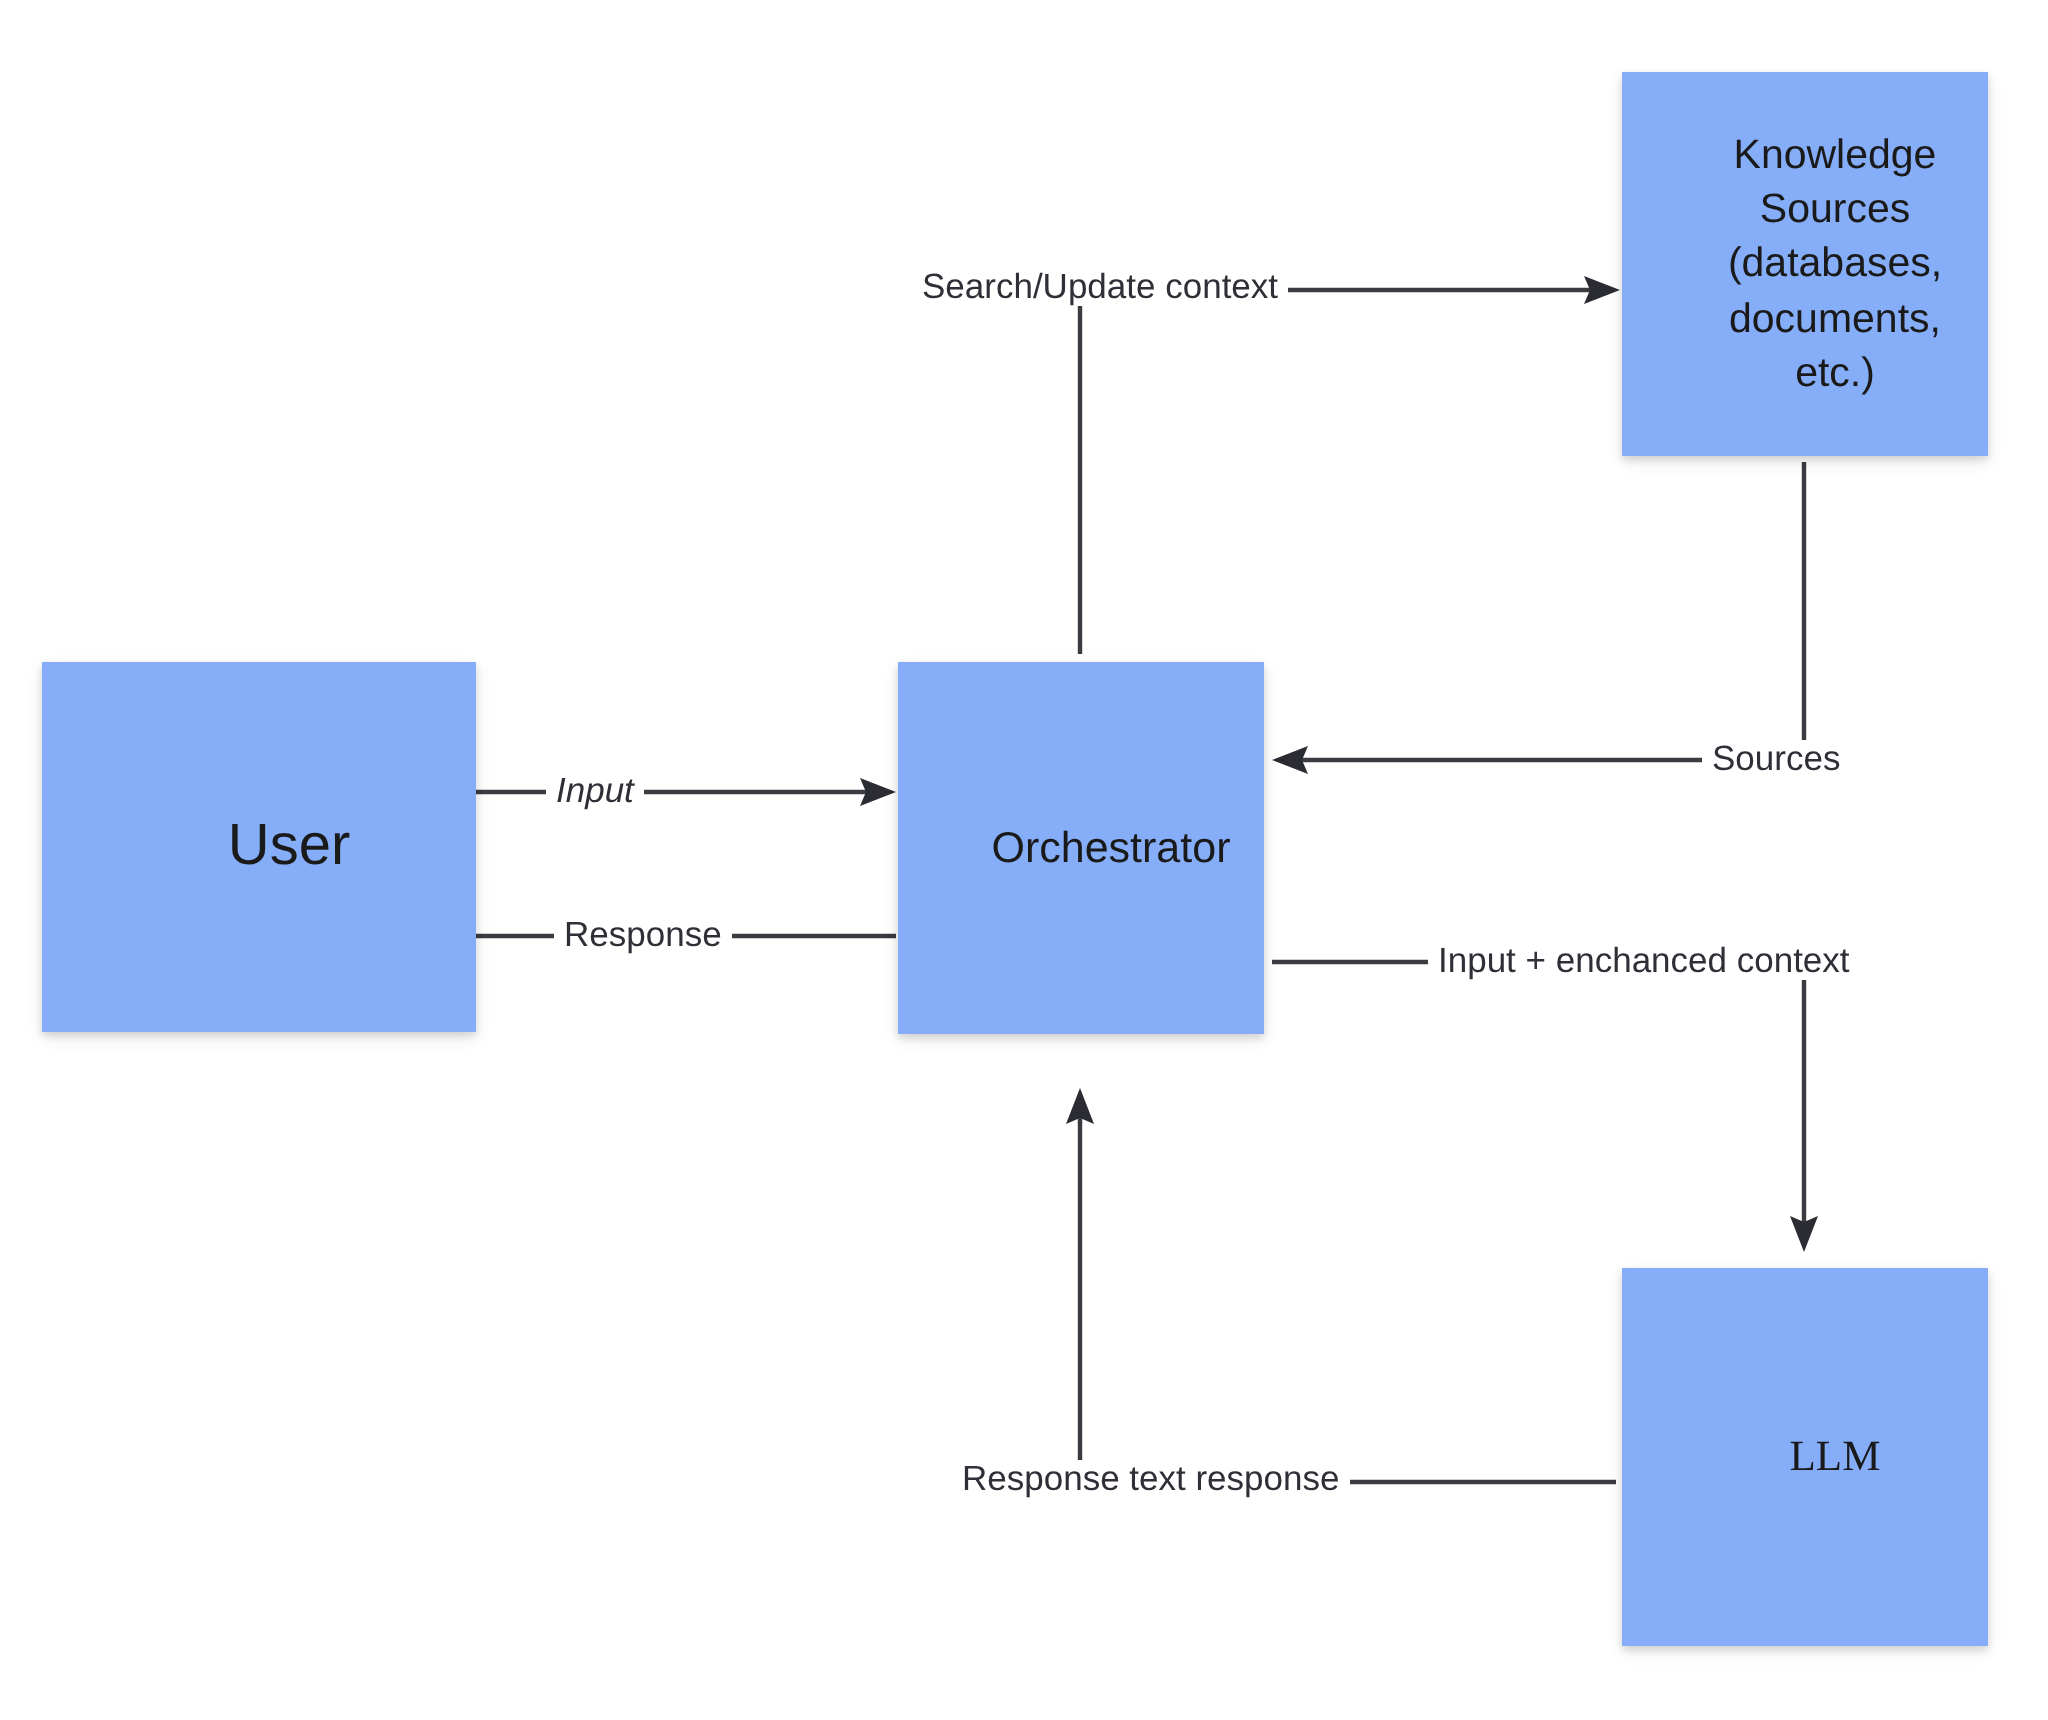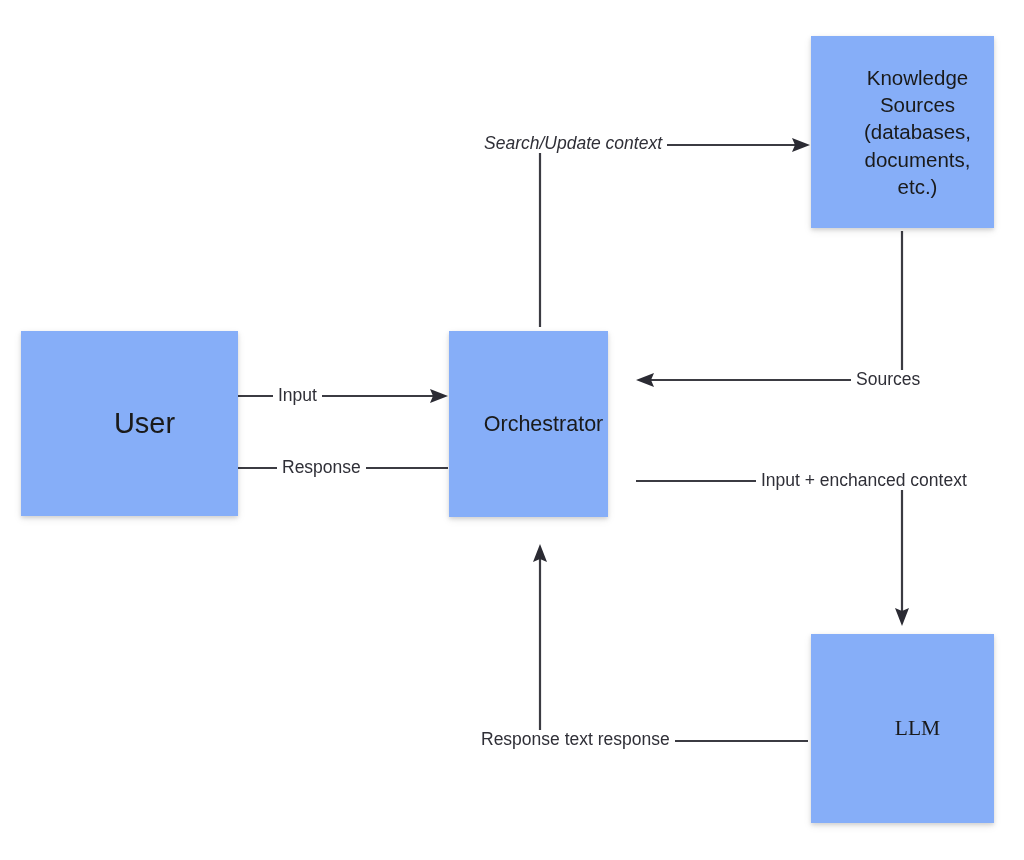--- a/index.html
+++ b/index.html
@@ -34,21 +34,21 @@
     padding-left: 30px;
   }
   .node .node-label {
     display: block;
     padding: 0 6px;
     white-space: pre-line;
   }
 
   
   #node-user        { left: 21px;  top: 331px; width: 217px; height: 185px; font-size: 29px; }
-  #node-orchestrator{ left: 449px; top: 331px; width: 159px; height: 186px; font-size: 21.5px; }
+  #node-orchestrator{ left: 449px; top: 331px; width: 183px; height: 186px; font-size: 21.5px; }
   #node-knowledge   { left: 811px; top: 36px;  width: 183px; height: 192px; font-size: 20.5px; }
   #node-llm         { left: 811px; top: 634px; width: 183px; height: 189px; font-size: 21.5px; font-family: Liberation Serif, serif; }
 
   
   #edges {
     position: absolute;
     left: 0;
     top: 0;
     width: 1024px;
     height: 860px;
@@ -67,25 +67,25 @@
   .edge-label {
     position: absolute;
     font-size: 17.5px;
     color: #2f2f37;
     white-space: nowrap;
     background: #ffffff;
     padding: 0 5px;
     user-select: none;
     line-height: 1.1;
   }
-  #label-search   { left: 479px; top: 134px; font-style: italic; }
-  #label-input    { left: 273px; top: 386px; }
+  #label-search   { left: 456px; top: 134px; }
+  #label-input    { left: 273px; top: 386px; font-style: italic; }
   #label-response { left: 277px; top: 458px; }
   #label-context  { left: 851px; top: 370px; }
-  #label-enhanced { left: 714px; top: 471px; margin-left: 42px; }
+  #label-enhanced { left: 714px; top: 471px; }
   #label-generated{ left: 476px; top: 730px; }
 </style>
 </head>
 <body>
 
 <div id="canvas">
 
   <svg id="edges" viewBox="0 0 1024 860">
 
     <g>

